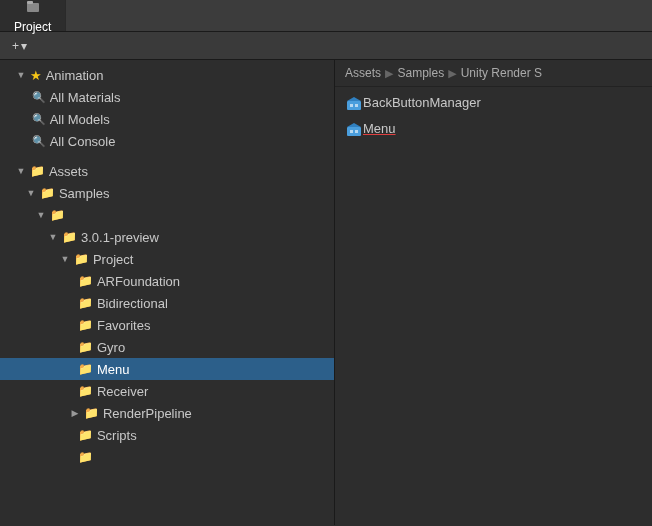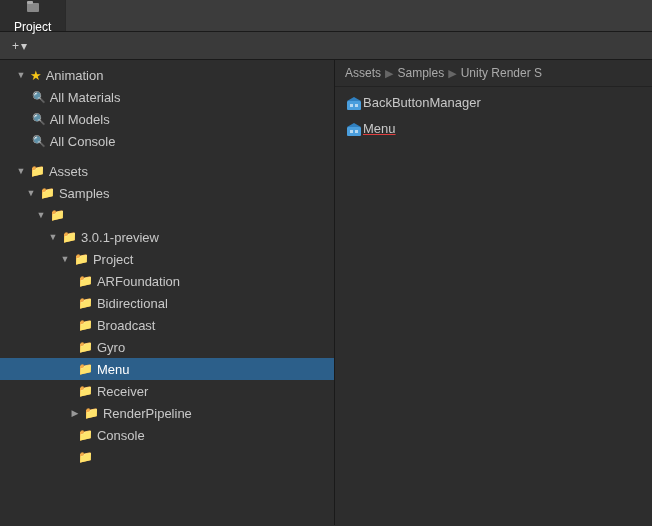--- a/index.html
+++ b/index.html
@@ -263,21 +263,21 @@
 
       <div class="tree-item">
         <span class="indent" style="width:66px"></span>
         <span class="folder-icon">📁</span>
         <span>Bidirectional</span>
       </div>
 
       <div class="tree-item">
         <span class="indent" style="width:66px"></span>
         <span class="folder-icon">📁</span>
-        <span>Broadcast</span>
+        <span>Favorites</span>
       </div>
 
       <div class="tree-item">
         <span class="indent" style="width:66px"></span>
         <span class="folder-icon">📁</span>
         <span>Gyro</span>
       </div>
 
       <div class="tree-item selected">
         <span class="indent" style="width:66px"></span>
@@ -294,21 +294,21 @@
       <div class="tree-item">
         <span class="indent" style="width:58px"></span>
         <span class="arrow">▶</span>
         <span class="folder-icon">📁</span>
         <span>RenderPipeline</span>
       </div>
 
       <div class="tree-item">
         <span class="indent" style="width:66px"></span>
         <span class="folder-icon">📁</span>
-        <span>Console</span>
+        <span>Scripts</span>
       </div>
 
       <div class="tree-item">
         <span class="indent" style="width:66px"></span>
         <span class="folder-icon">📁</span>
       </div>
     </div>
   </div>
 
   <div class="right-panel">

